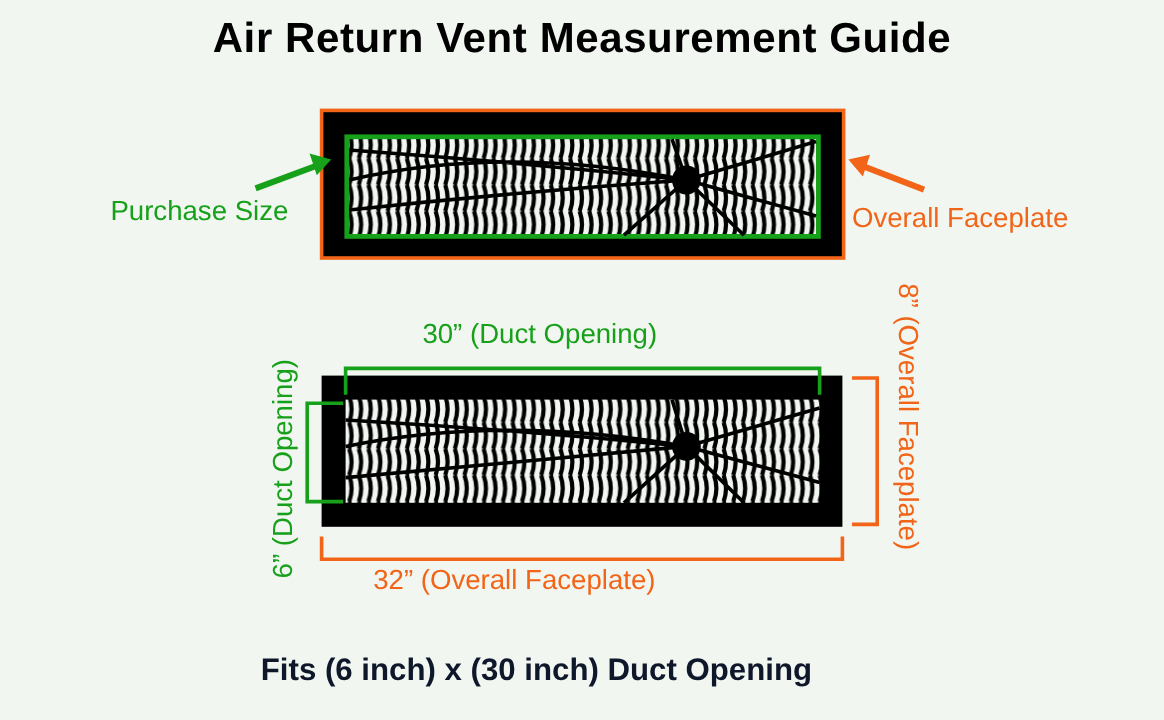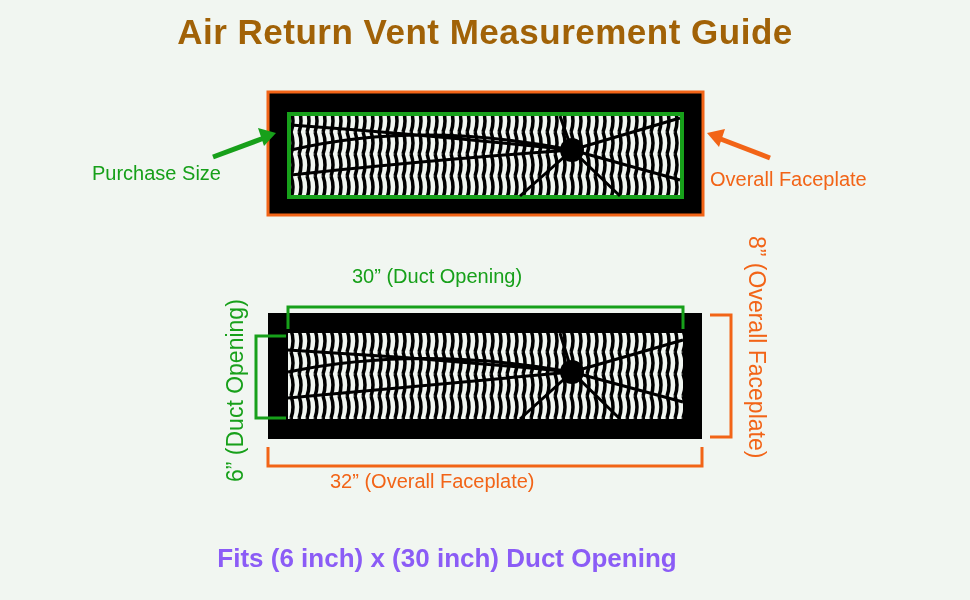--- a/index.html
+++ b/index.html
@@ -1,22 +1,22 @@
 <!DOCTYPE html>
 <html><head>
 <meta charset="utf-8">
 <style>
   html,body{margin:0;padding:0;}
   body{width:970px;height:600px;background:#f1f6f1;position:relative;overflow:hidden;font-family:"Liberation Sans",sans-serif;}
   .abs{position:absolute;}
-  .title{left:0;width:970px;top:12px;text-align:center;font-size:35px;font-weight:bold;color:#a16207;letter-spacing:0.5px;}
-  .footer{left:0;width:894px;top:543px;text-align:center;font-size:26px;font-weight:bold;color:#8b5cf6;}
+  .title{left:0;width:970px;top:12px;text-align:center;font-size:35px;font-weight:bold;color:#000000;letter-spacing:0.5px;}
+  .footer{left:0;width:894px;top:543px;text-align:center;font-size:26px;font-weight:bold;color:#0f172a;}
   .green{color:#17a01a;}
   .orange{color:#f26417;}
-  .lbl{font-size:20px;white-space:nowrap;}
+  .lbl{font-size:23px;white-space:nowrap;}
   .vert{transform-origin:left top;white-space:nowrap;font-size:23px;}
   svg{position:absolute;left:0;top:0;}
 </style>
 </head>
 <body>
 
 <div class="abs title">Air Return Vent Measurement Guide</div>
 
 <svg width="970" height="600">
   <defs>
@@ -56,17 +56,17 @@
   <path d="M288 329 V307 H683 V329" stroke="#17a01a" stroke-width="3" fill="none"></path>
   <path d="M286 336 H256 V418 H286" stroke="#17a01a" stroke-width="3" fill="none"></path>
   <path d="M268 447 V466 H702 V447" stroke="#f26417" stroke-width="3" fill="none"></path>
   <path d="M710 315 H731 V437 H710" stroke="#f26417" stroke-width="3" fill="none"></path>
 </svg>
 
 <div class="abs lbl green" style="left:92px;top:162px;">Purchase Size</div>
 <div class="abs lbl orange" style="left:710px;top:168px;text-align:right;">Overall Faceplate</div>
 
 <div class="abs lbl green" style="left:352px;top:265px;">30” (Duct Opening)</div>
-<div class="abs lbl orange" style="left:330px;top:470px;">32” (Overall Faceplate)</div>
+<div class="abs lbl orange" style="left:311px;top:470px;">32” (Overall Faceplate)</div>
 <div class="abs vert green" style="left:222px;top:482px;transform:rotate(-90deg);">6” (Duct Opening)</div>
 <div class="abs vert orange" style="left:770px;top:236px;transform:rotate(90deg);">8” (Overall Faceplate)</div>
 
 <div class="abs footer">Fits (6 inch) x (30 inch) Duct Opening</div>
 
 </body></html>

